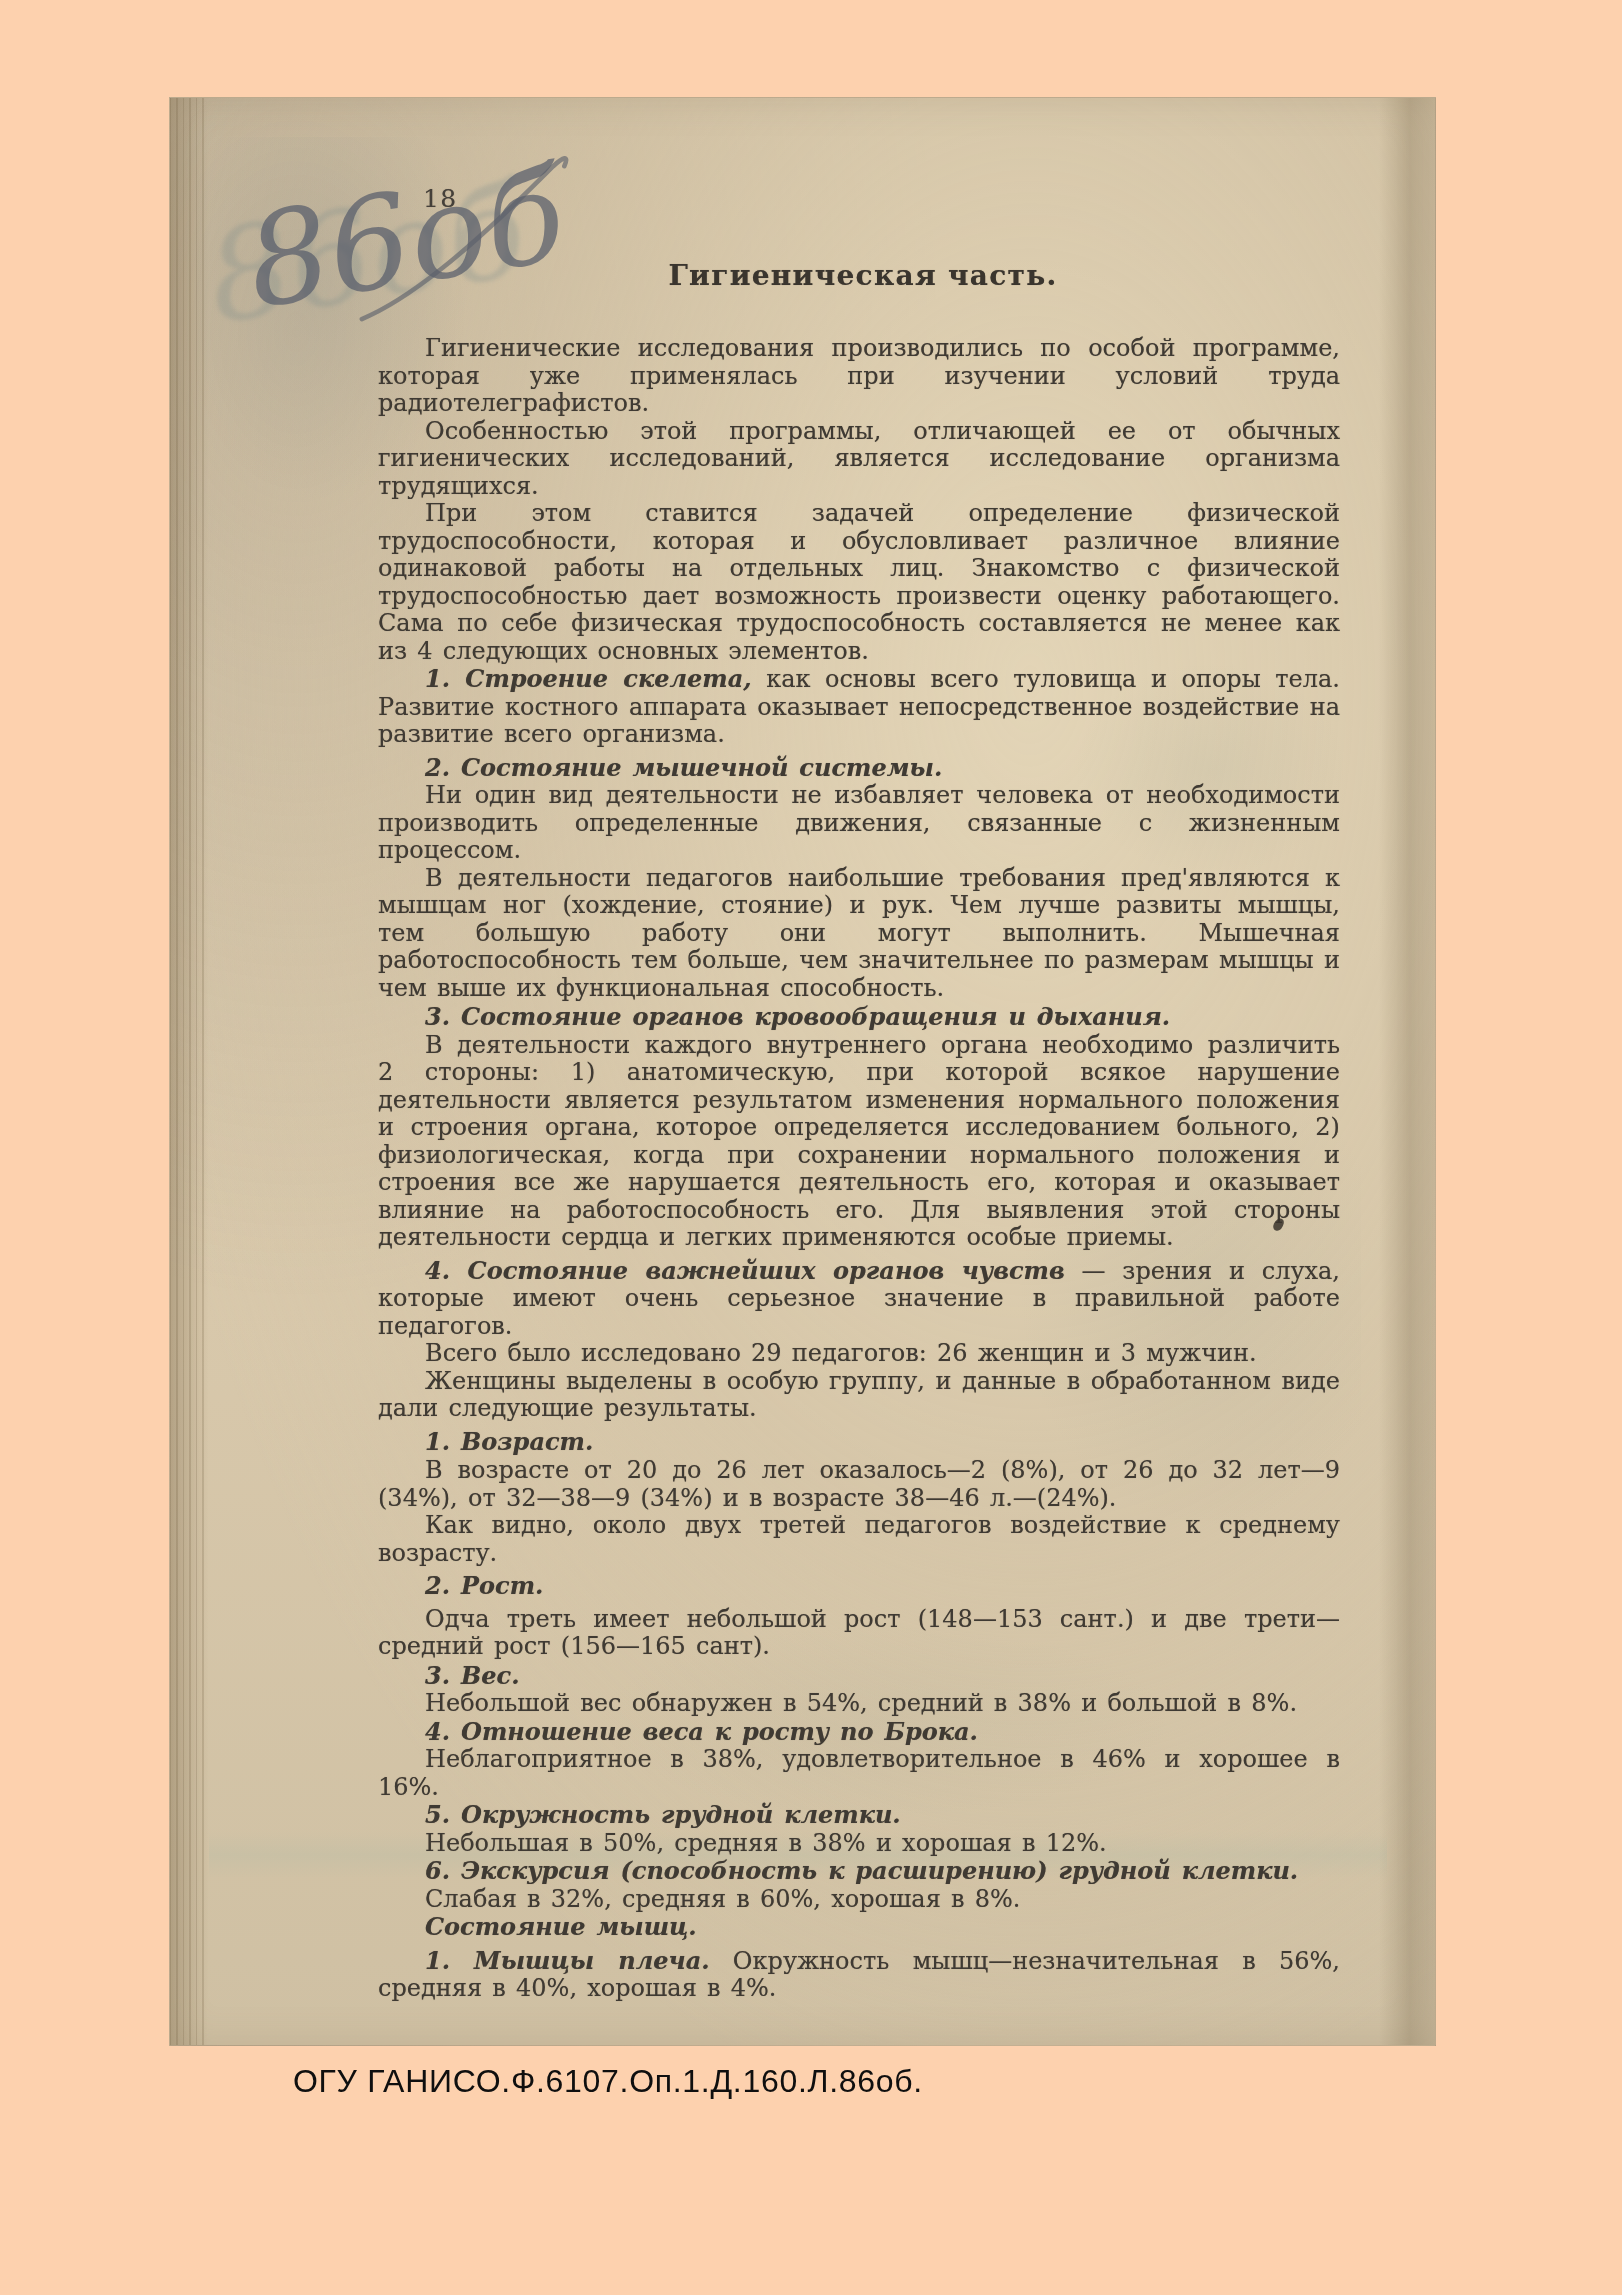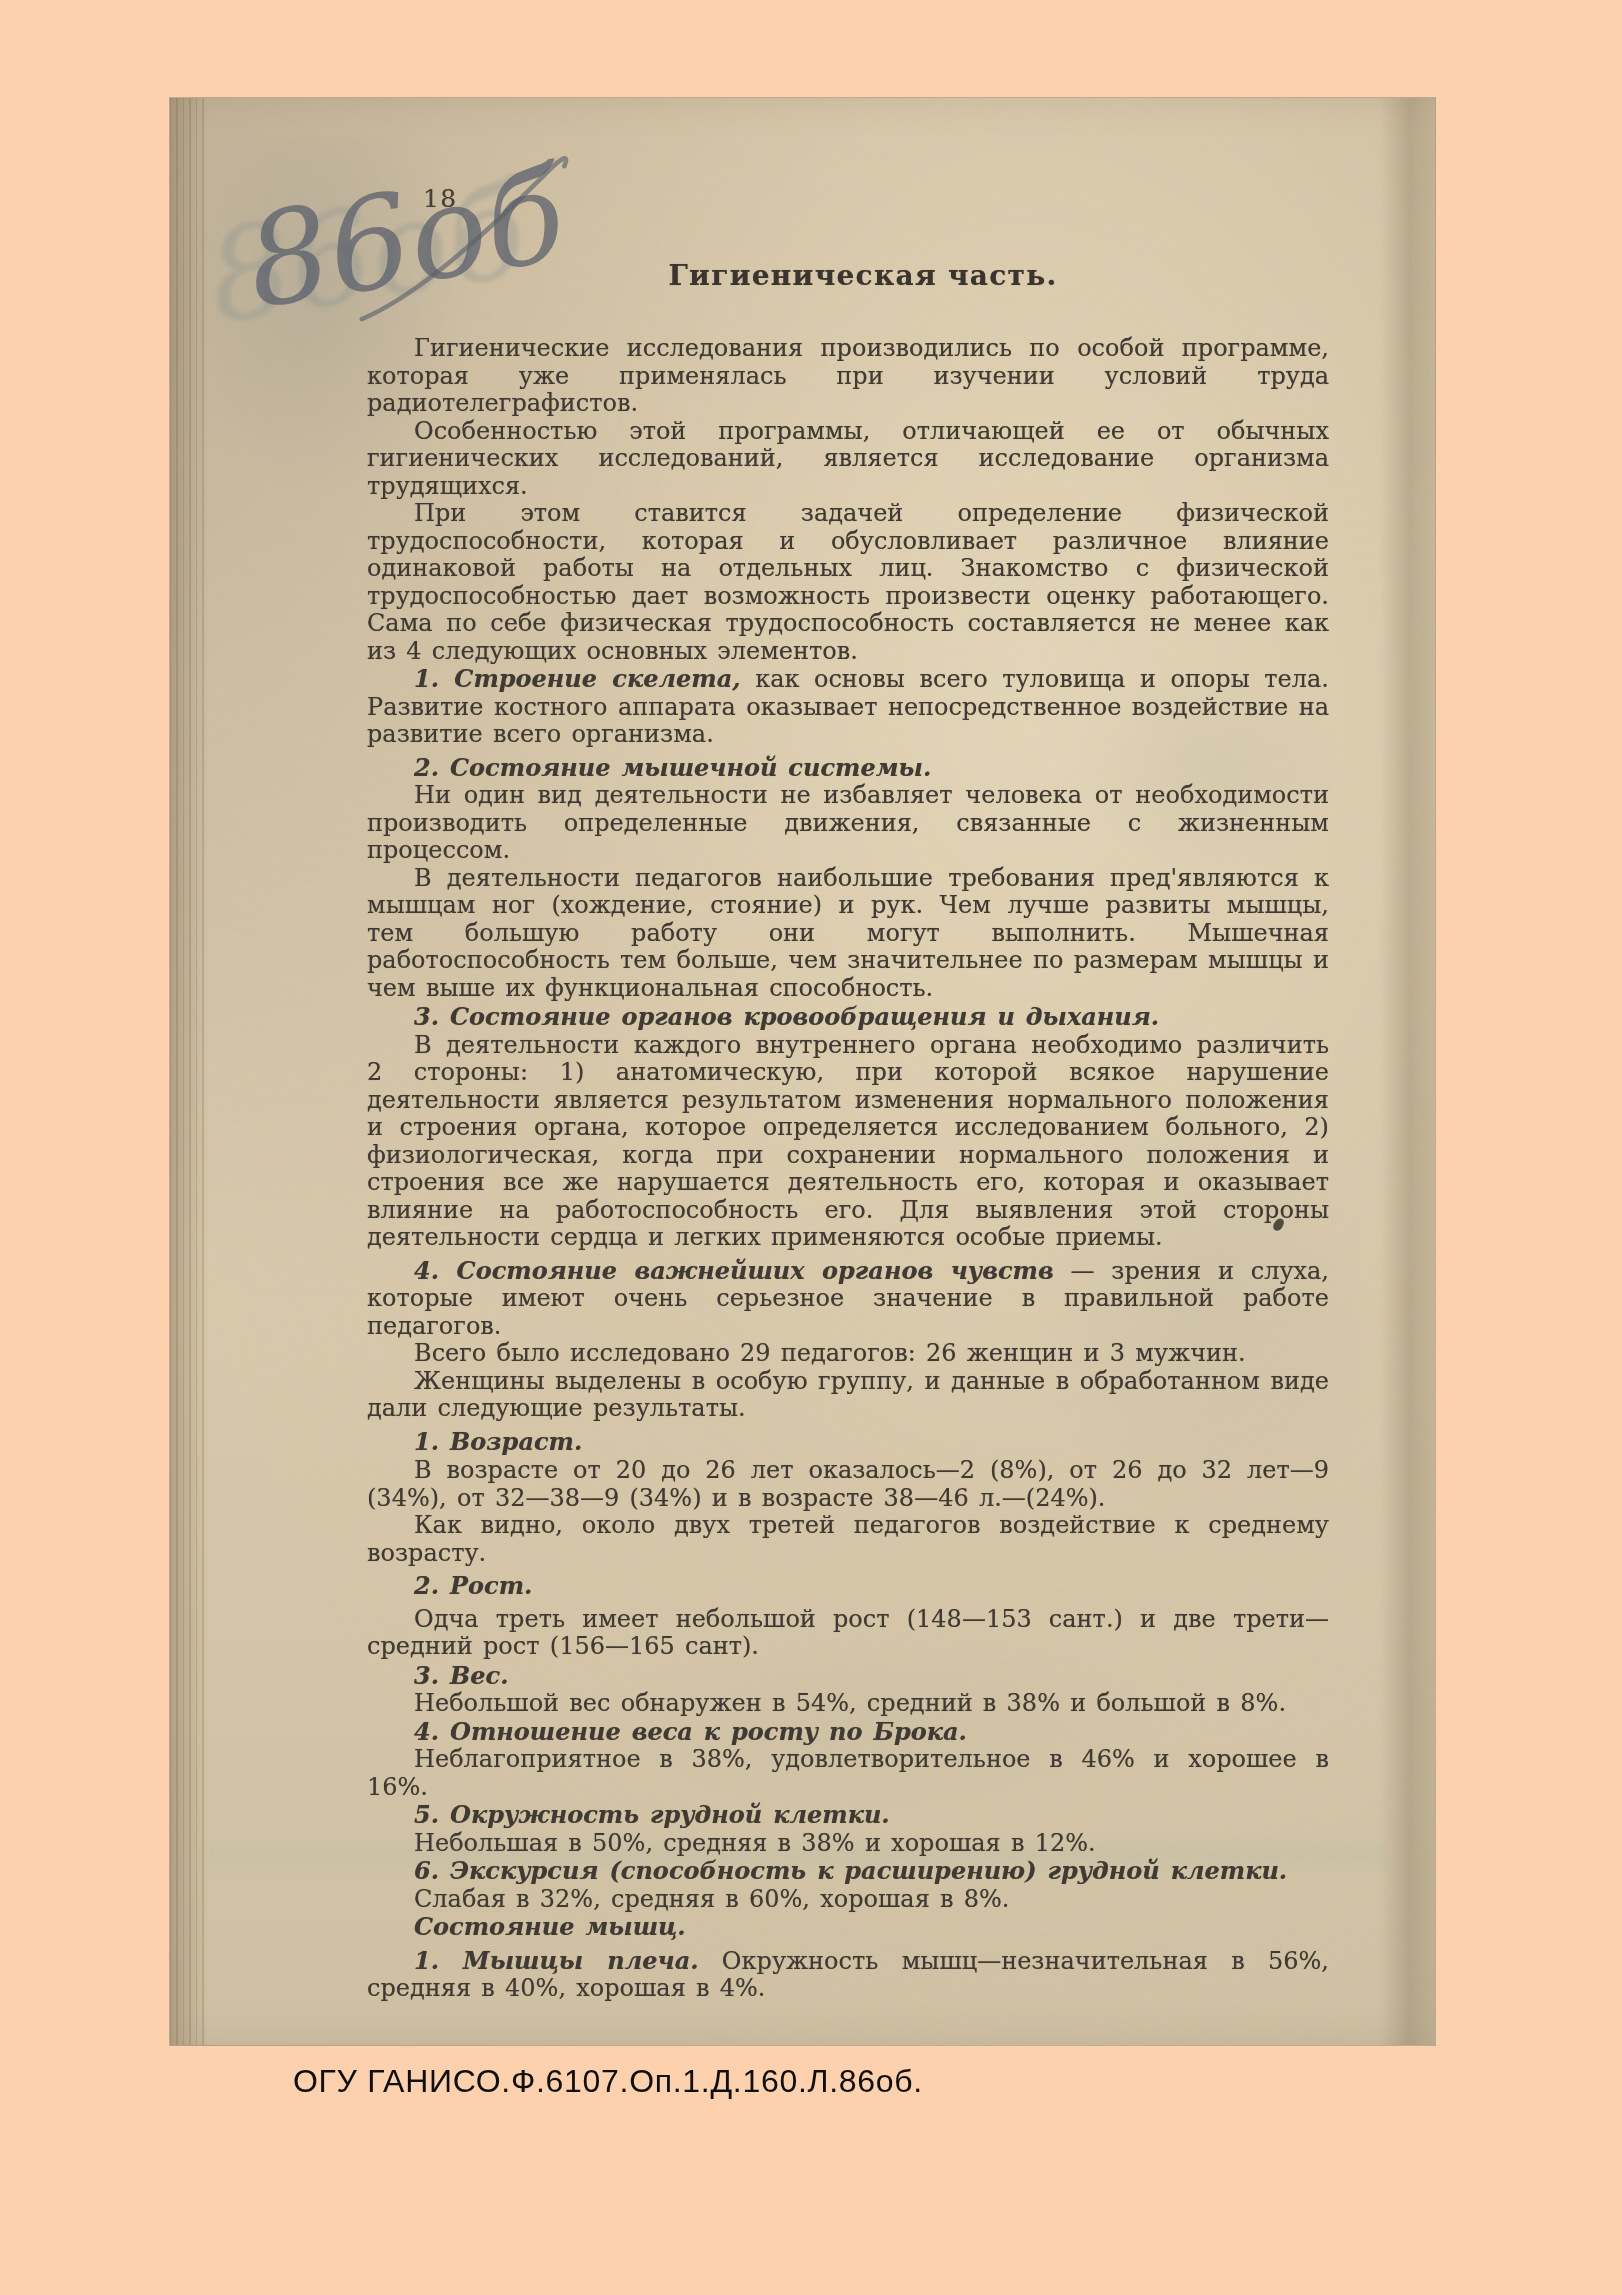--- a/index.html
+++ b/index.html
@@ -57,21 +57,21 @@
     left:38px;top:92px;color:rgba(120,135,135,.28);filter:blur(2px);
   }
   .flourish{position:absolute;left:164px;top:46px;}
 
   .title{
     position:absolute;left:212px;top:161px;width:962px;margin:0;
     text-align:center;font-size:28px;font-weight:bold;letter-spacing:1.3px;
     color:#3a352e;text-shadow:0 0 0.7px rgba(58,50,40,.55);
   }
   .doc-body{
-    position:absolute;left:197px;top:237px;width:962px;
+    position:absolute;left:208px;top:237px;width:962px;
     font-size:24px;line-height:27.5px;color:var(--ink);
     text-align:justify;word-spacing:2.6px;
     text-shadow:0 0 0.7px rgba(64,54,44,.5);
   }
   .doc-body p{margin:0;text-indent:47px;}
   .doc-body p.loose{margin-top:5px;}
   .doc-body p.slight{margin-top:1px;}
   .em{font-style:italic;font-weight:bold;}
 
   .ink-speck{

